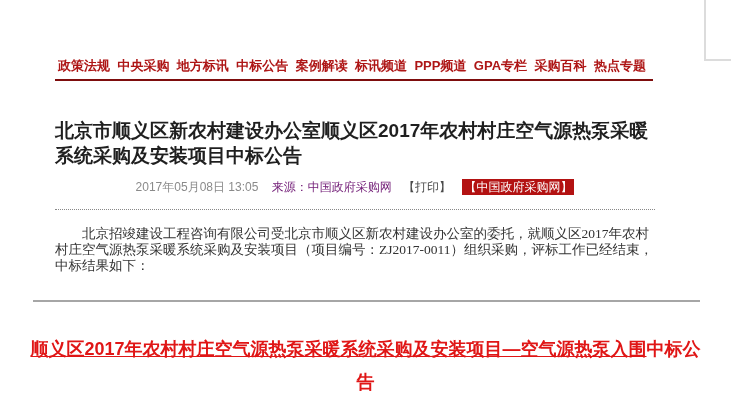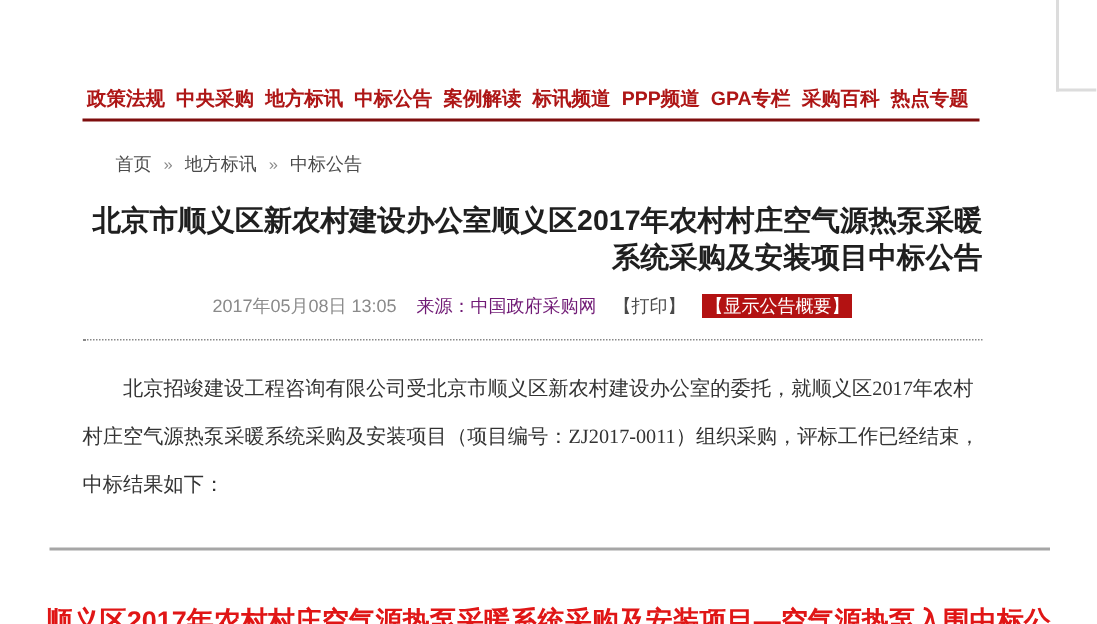--- a/index.html
+++ b/index.html
@@ -27,33 +27,33 @@
     font-size: 22px; font-weight: 900; color: #c31414; letter-spacing: 1px;
     text-shadow: 0.6px 0 #c31414; cursor: pointer;
   }
   .breadcrumb { margin-left: 22px; font-size: 12px; color: #4a4a4a; }
   .breadcrumb .crumb { cursor: pointer; }
   .breadcrumb .sep { color: #8a8a8a; margin: 0 8px; font-size: 11px; }
 
   
   .content { width: 600px; margin-left: 55px; }
   .article-title {
-    margin-top: 17px; text-align: right;
+    margin-top: 17px; text-align: left;
     font-size: 19px; line-height: 25px; font-weight: bold; color: #1f1f1f;
   }
   .meta { margin-top: 11px; text-align: center; font-size: 12px; color: #8a8a8a; }
   .meta .source { color: #701a75; margin-left: 10px; }
   .meta .print { color: #4a4a4a; margin-left: 8px; cursor: pointer; }
   .meta .summary-badge {
     background: #b31212; color: #ffffff; padding: 1px 2px; margin-left: 8px; cursor: pointer;
   }
   .dotted-sep { margin-top: 13px; border-top: 1px dotted #888888; }
 
   .article-body {
-    margin-top: 16px; font-size: 13.5px; line-height: 32px; color: #333333;
+    margin-top: 16px; font-size: 13.5px; line-height: 16px; color: #333333;
     text-indent: 2em; font-family: "Liberation Serif", "DejaVu Serif", serif;
   }
 
   .bottom-rule { width: 667px; margin: 26px 0 0 33px; border-top: 2px solid #a6a6a6; }
 
   .result-link-block {
     width: 676px; margin: 31px auto 0; text-align: center;
     font-size: 18px; line-height: 33px; font-weight: bold; color: #e01616;
   }
   .result-link-block .link-underlined { text-decoration: underline; cursor: pointer; color: #e01616; text-align: center; }
@@ -72,33 +72,30 @@
   <span class="nav-item">案例解读</span>
   <span class="nav-item">标讯频道</span>
   <span class="nav-item">PPP频道</span>
   <span class="nav-item">GPA专栏</span>
   <span class="nav-item">采购百科</span>
   <span class="nav-item">热点专题</span>
 </nav>
 <div class="nav-rule"></div>
 
 <div class="header-row">
-  <span class="breadcrumb">
-    <span class="crumb">首页</span><span class="sep">»</span><span class="crumb">地方标讯</span><span class="sep">»</span><span class="crumb">中标公告</span>
-  </span>
 </div>
 
 <div class="content">
   <h1 class="article-title">北京市顺义区新农村建设办公室顺义区2017年农村村庄空气源热泵采暖系统采购及安装项目中标公告</h1>
 
   <div class="meta">
     <span class="datetime">2017年05月08日 13:05</span>
     <span class="source">来源：中国政府采购网</span>
     <span class="print">【打印】</span>
-    <span class="summary-badge">【显示公告概要】</span>
+    <span class="summary-badge">【中国政府采购网】</span>
   </div>
 
   <div class="dotted-sep"></div>
 
   <p class="article-body">北京招竣建设工程咨询有限公司受北京市顺义区新农村建设办公室的委托，就顺义区2017年农村村庄空气源热泵采暖系统采购及安装项目（项目编号：ZJ2017-0011）组织采购，评标工作已经结束，中标结果如下：</p>
 </div>
 
 <div class="bottom-rule"></div>
 
 <div class="result-link-block">

